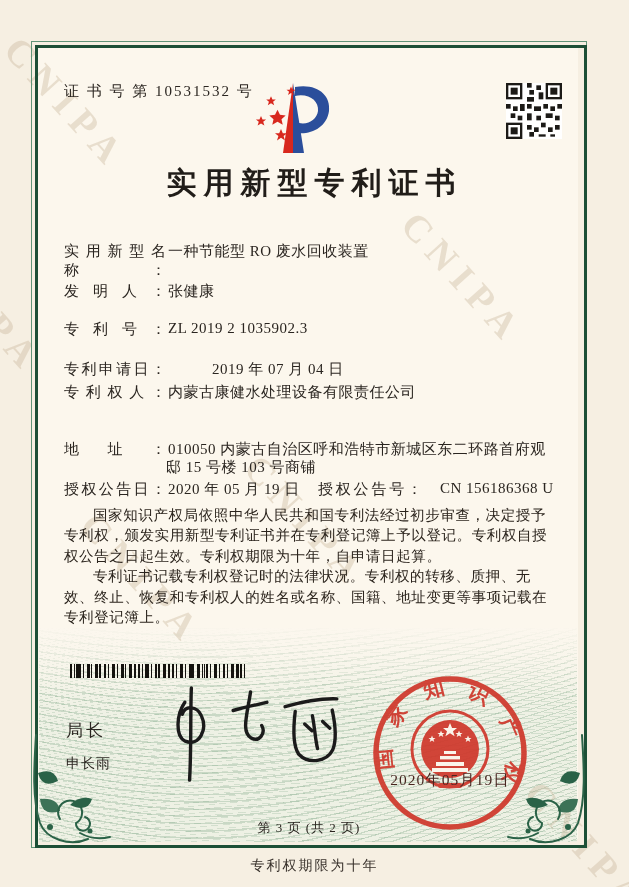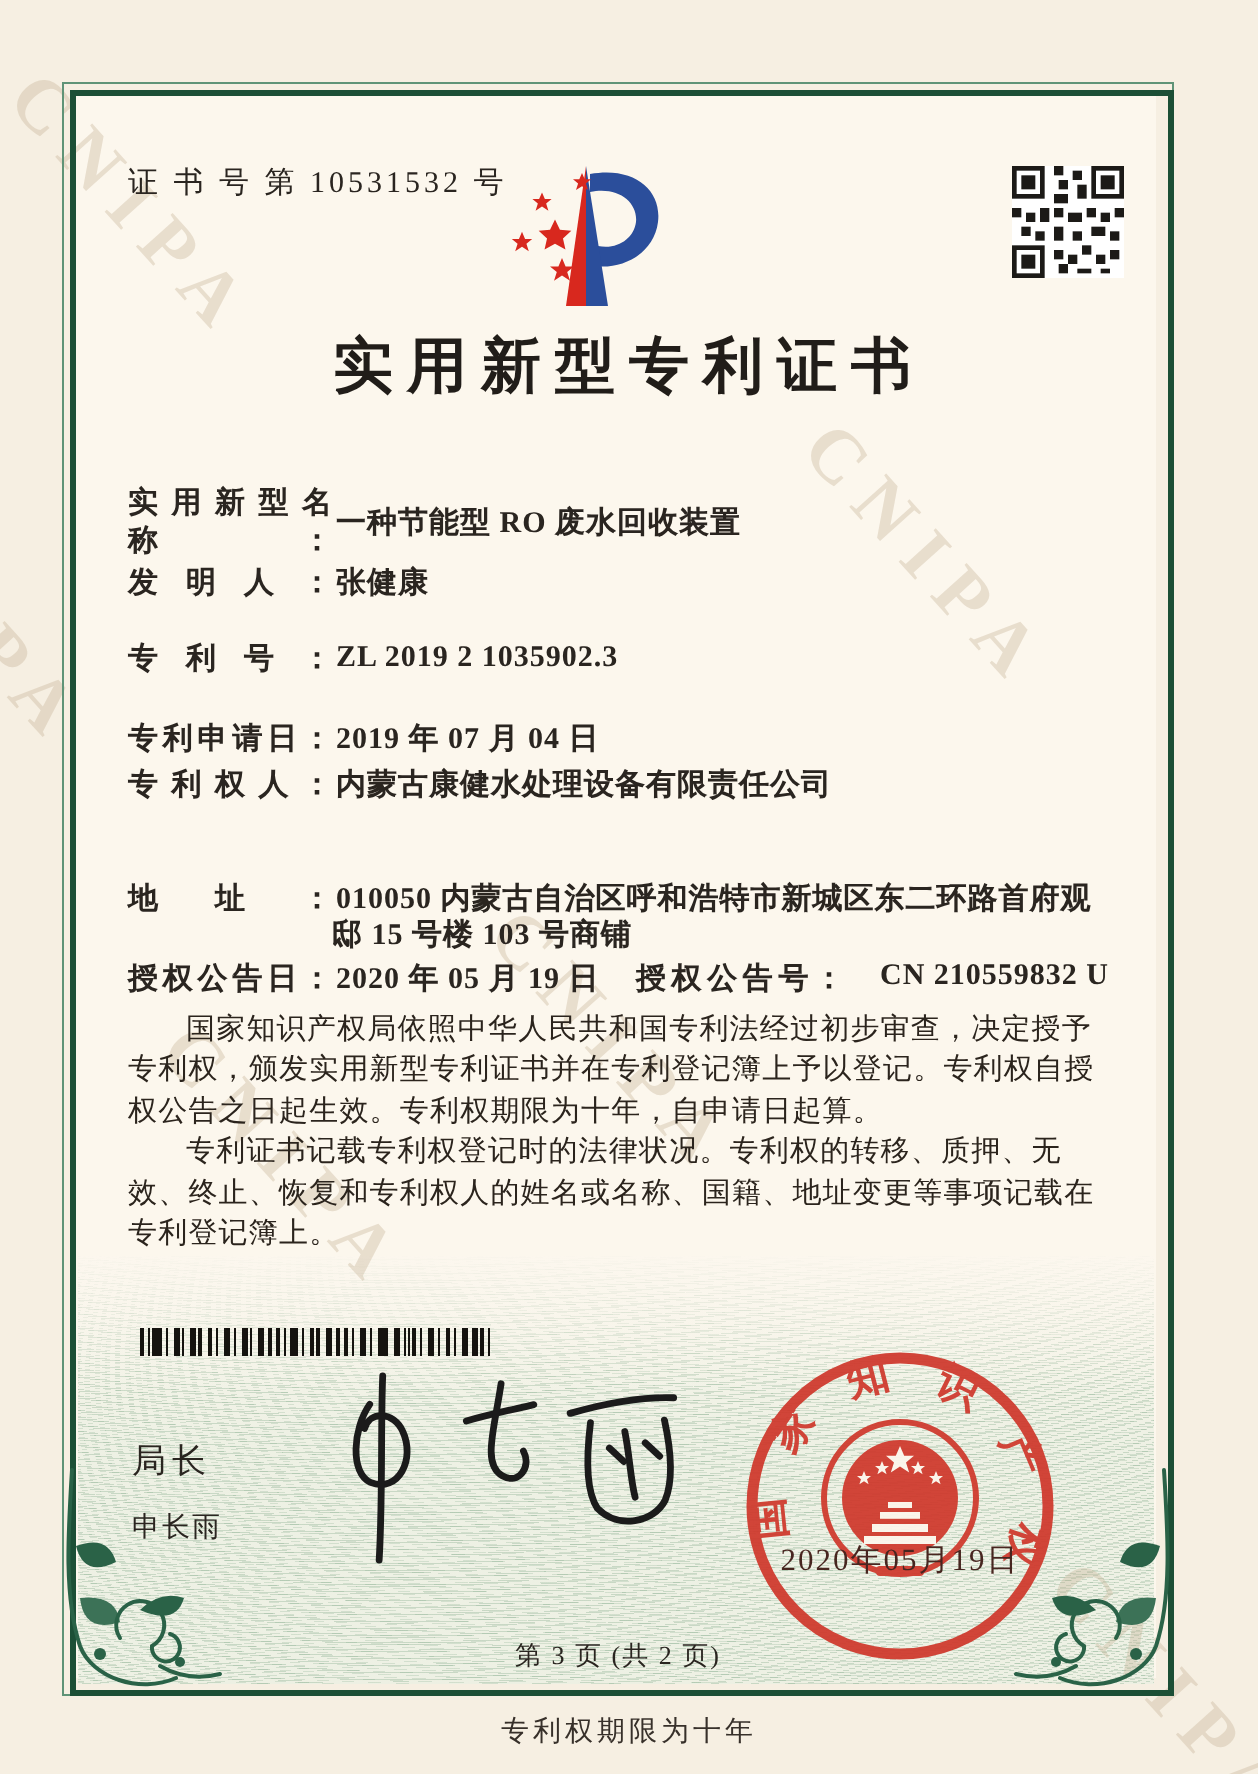--- a/index.html
+++ b/index.html
@@ -26,21 +26,21 @@
       linear-gradient(180deg, rgba(252,247,238,.95) 0%, rgba(252,247,238,0) 32%),
       repeating-radial-gradient(120% 70% at 30% 170%, rgba(104,152,116,.28) 0 1px, rgba(0,0,0,0) 1px 5px),
       repeating-radial-gradient(130% 75% at 75% -70%, rgba(104,152,116,.20) 0 1px, rgba(0,0,0,0) 1px 6px),
       linear-gradient(180deg, rgba(240,242,230,.25) 0%, rgba(236,240,227,.9) 45%);
   }
   .inner-bg{left:38px;top:48px;width:540px;height:791px;background:#fcf7ed;z-index:0;}
   
   .cert-no{left:64px;top:82px;font-size:15px;letter-spacing:2px;z-index:4;}
   .title{left:0;top:163px;width:629px;text-align:center;font-size:30px;font-weight:bold;letter-spacing:7px;z-index:4;color:#211d19;}
   
-  .row{left:64px;width:500px;font-size:15px;z-index:4;display:flex;align-items:center;font-weight:bold;}
+  .row{left:64px;width:500px;font-size:15px;z-index:4;display:flex;align-items:flex-start;}
   .flabel{display:inline-block;width:102px;text-align:justify;text-align-last:justify;flex:none;}
   .fvalue{margin-left:2px;letter-spacing:.5px;}
   .flabel2{display:inline-block;width:104px;text-align:justify;text-align-last:justify;position:absolute;left:254px;top:0;}
   .fvalue2{position:absolute;left:376px;top:0;letter-spacing:.5px;}
   
   .body-text{left:64px;top:505px;width:494px;font-size:14.5px;line-height:20.4px;z-index:4;color:#2b241d;}
   .body-text p{margin:0;text-indent:2em;letter-spacing:.6px;}
   
   .barcode{
     left:70px;top:664px;width:176px;height:14px;z-index:4;
@@ -170,40 +170,40 @@
   <span class="fvalue">一种节能型 RO 废水回收装置</span>
 </div>
 <div class="abs row" style="top:282px;">
   <span class="flabel">发明人：</span>
   <span class="fvalue">张健康</span>
 </div>
 <div class="abs row" style="top:320px;">
   <span class="flabel">专利号：</span>
   <span class="fvalue">ZL 2019 2 1035902.3</span>
 </div>
-<div class="abs row" style="top:360px;">
+<div class="abs row" style="top:360px;gap:44px;">
   <span class="flabel">专利申请日：</span>
   <span class="fvalue">2019 年 07 月 04 日</span>
 </div>
 <div class="abs row" style="top:383px;">
   <span class="flabel">专利权人：</span>
   <span class="fvalue">内蒙古康健水处理设备有限责任公司</span>
 </div>
 <div class="abs row" style="top:440px;">
   <span class="flabel">地址：</span>
   <span class="fvalue">010050 内蒙古自治区呼和浩特市新城区东二环路首府观</span>
 </div>
 <div class="abs row" style="top:458px;left:166px;">
   <span class="fvalue" style="margin-left:0;">邸 15 号楼 103 号商铺</span>
 </div>
 <div class="abs row" style="top:480px;">
   <span class="flabel">授权公告日：</span>
   <span class="fvalue">2020 年 05 月 19 日</span>
   <span class="flabel2">授权公告号：</span>
-  <span class="fvalue2">CN 210559832 U</span>
+  <span class="fvalue2">CN 156186368 U</span>
 </div>
 
 <div class="abs body-text">
   <p>国家知识产权局依照中华人民共和国专利法经过初步审查，决定授予专利权，颁发实用新型专利证书并在专利登记簿上予以登记。专利权自授权公告之日起生效。专利权期限为十年，自申请日起算。</p>
   <p>专利证书记载专利权登记时的法律状况。专利权的转移、质押、无效、终止、恢复和专利权人的姓名或名称、国籍、地址变更等事项记载在专利登记簿上。</p>
 </div>
 
 <div class="abs barcode"></div>
 
 <div class="abs sig-title">局长</div>

